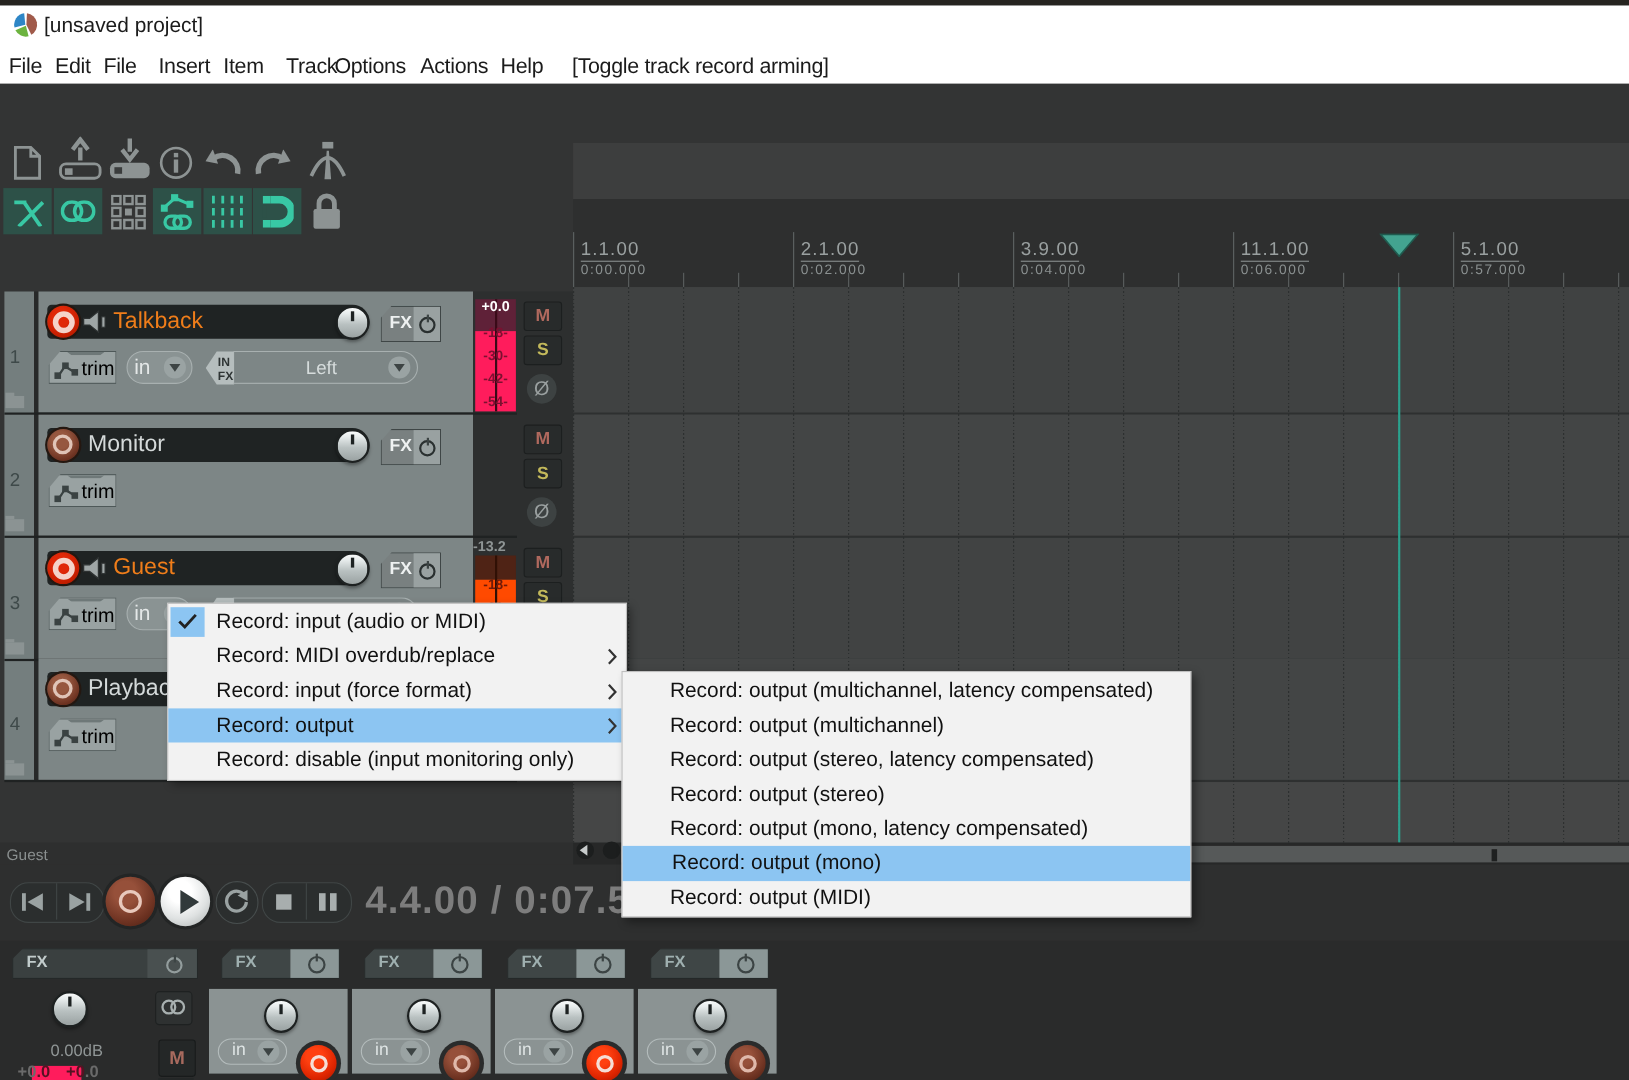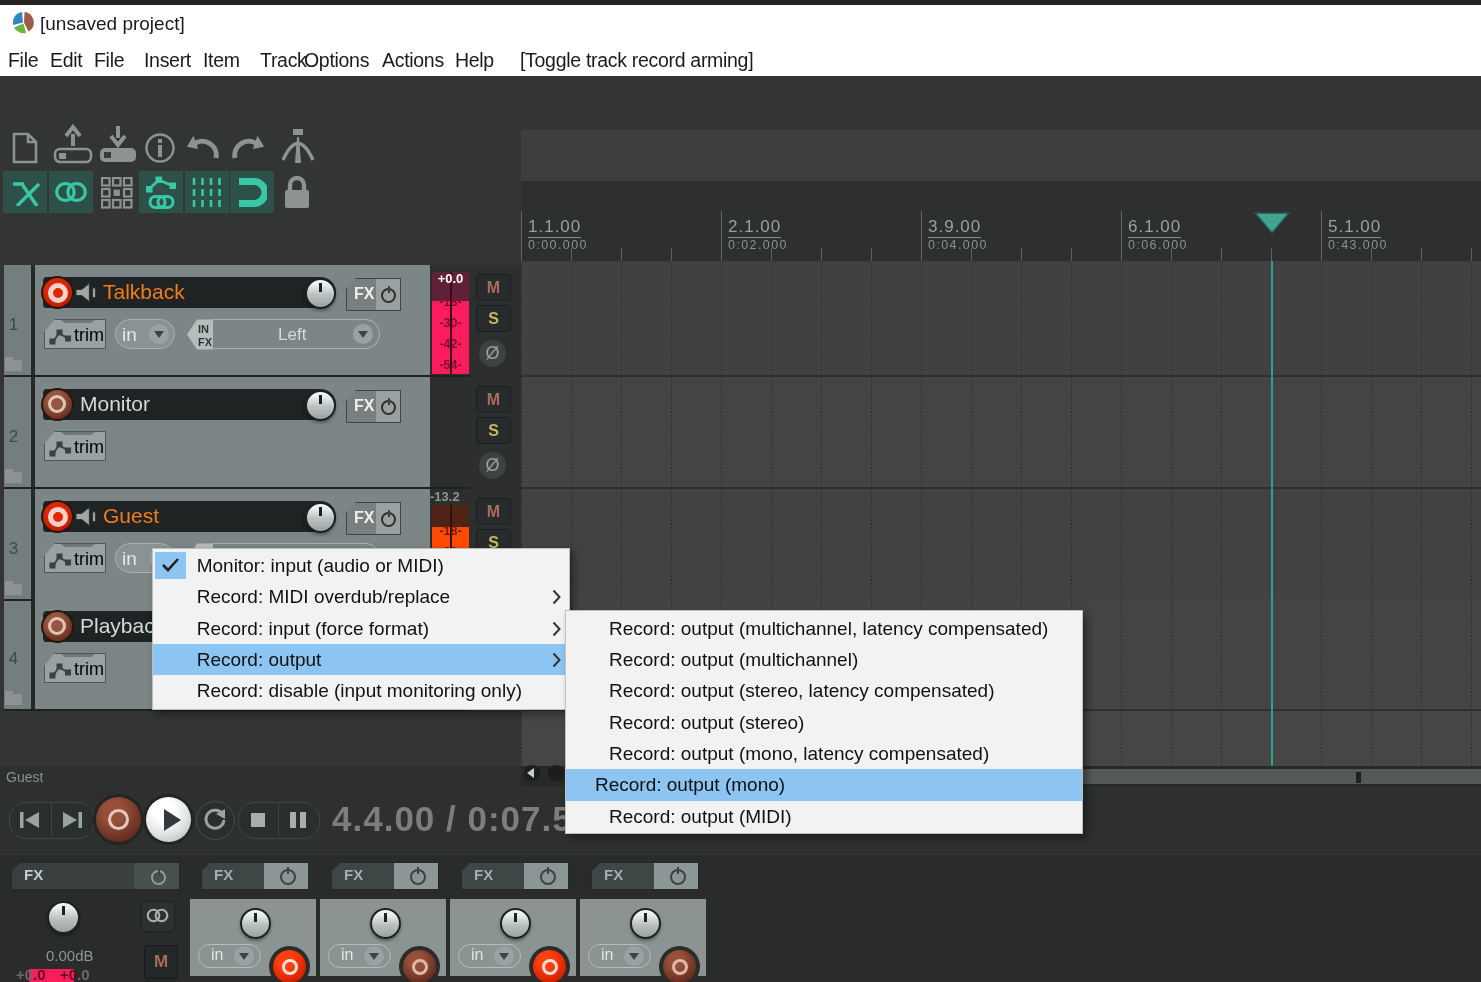--- a/index.html
+++ b/index.html
@@ -217,24 +217,24 @@
   <div class="rbar" style="left:800px"></div>
   <div class="rtick" style="left:850px"></div>
   <div class="rtick" style="left:900px"></div>
   <div class="rtick" style="left:950px"></div>
   <div class="rlab" style="left:7px">1.1.00</div>
   <div class="rlab2" style="left:7px">0:00.000</div>
   <div class="rlab" style="left:207px">2.1.00</div>
   <div class="rlab2" style="left:207px">0:02.000</div>
   <div class="rlab" style="left:407px">3.9.00</div>
   <div class="rlab2" style="left:407px">0:04.000</div>
-  <div class="rlab" style="left:607px">6.1.00</div>
+  <div class="rlab" style="left:607px">11.1.00</div>
   <div class="rlab2" style="left:607px">0:06.000</div>
   <div class="rlab" style="left:807px">5.1.00</div>
-  <div class="rlab2" style="left:807px">0:43.000</div>
+  <div class="rlab2" style="left:807px">0:57.000</div>
 </div>
 <div class="abs" id="arrange">
   <div class="lane" style="top:0;height:4px;background:#404242"></div>
   <div class="lane" style="top:4px;height:110px;background:#404242"></div>
   <div class="lane" style="top:114px;height:2px;background:#2e3030"></div>
   <div class="lane" style="top:116px;height:110px;background:#434545"></div>
   <div class="lane" style="top:226px;height:2px;background:#2e3030"></div>
   <div class="lane" style="top:228px;height:110px;background:#414343"></div>
   <div class="lane" style="top:338px;height:2px;background:#272929"></div>
   <div class="lane" style="top:338px;height:110px;background:#434545"></div>
@@ -544,21 +544,21 @@
 <div class="abs" style="left:671.5px;top:958.5px;width:10px;height:10px;border:3px solid #dfb8aa;border-radius:50%"></div>
   </div>
 
 <div id="menus">
 <div class="menu" style="left:151.7px;top:547.8px;width:416px;height:159px;padding-top:1px">
 <div class="mi">
         <span style="position:absolute;left:2px;top:2px;width:31px;height:27px;background:#8cc5f2"></span>
         <svg style="position:absolute;left:8px;top:7px" width="19" height="16" viewBox="0 0 19 16">
           <path d="M2 8 L7 13 L17 2" fill="none" stroke="#222" stroke-width="2.6"></path>
         </svg>
-        <span class="t" style="left:44px">Monitor: input (audio or MIDI)</span>
+        <span class="t" style="left:44px">Record: input (audio or MIDI)</span>
       </div>
 <div class="mi">
         <span class="t" style="left:44px">Record: MIDI overdub/replace</span>
         <svg class="arr" style="top:8px" width="9" height="16" viewBox="0 0 9 16">
           <path d="M1.5 1.5 L7.5 8 L1.5 14.5" fill="none" stroke="#333" stroke-width="2"></path>
         </svg>
       </div>
 <div class="mi">
         <span class="t" style="left:44px">Record: input (force format)</span>
         <svg class="arr" style="top:8px" width="9" height="16" viewBox="0 0 9 16">
@@ -585,19 +585,19 @@
 <div class="mi">
         <span class="t" style="left:43px">Record: output (stereo, latency compensated)</span>
       </div>
 <div class="mi">
         <span class="t" style="left:43px">Record: output (stereo)</span>
       </div>
 <div class="mi">
         <span class="t" style="left:43px">Record: output (mono, latency compensated)</span>
       </div>
 <div class="mi hl">
-        <span class="t" style="left:29px">Record: output (mono)</span>
+        <span class="t" style="left:45px">Record: output (mono)</span>
       </div>
 <div class="mi">
         <span class="t" style="left:43px">Record: output (MIDI)</span>
       </div>
 </div>
 </div>
 
 </body></html>

